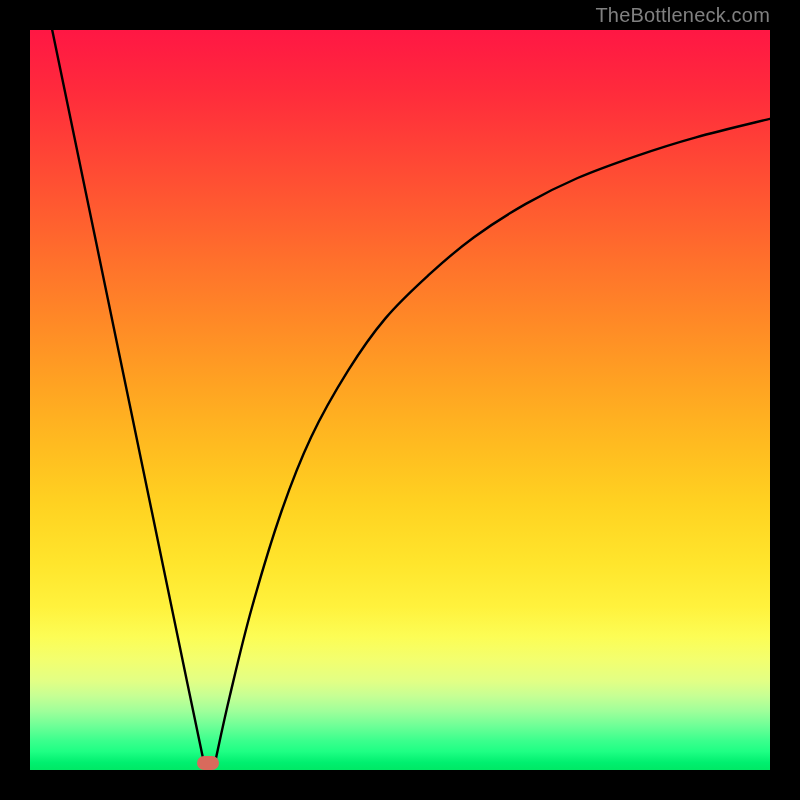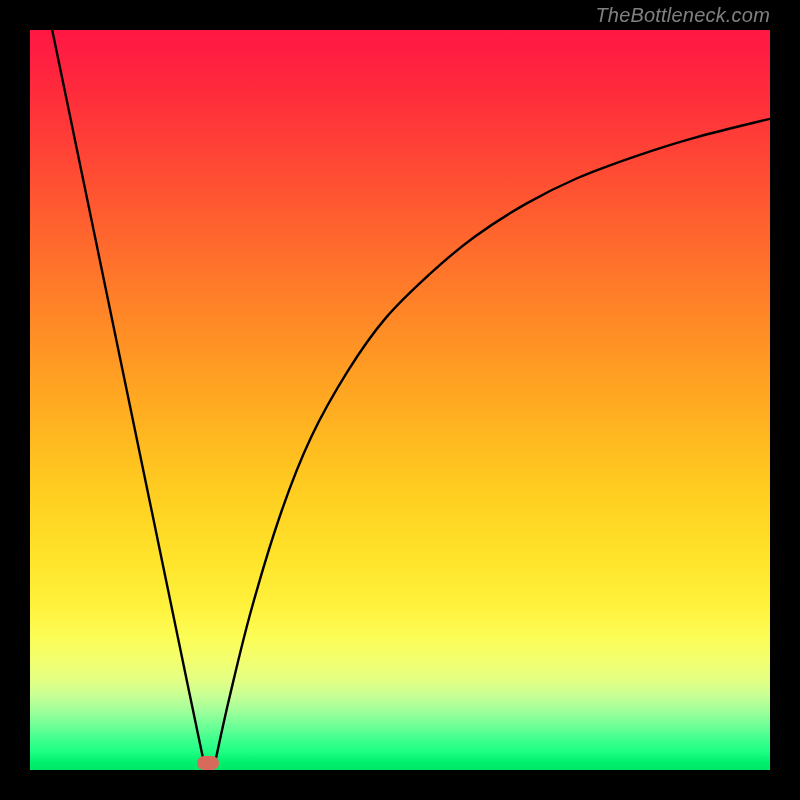--- a/index.html
+++ b/index.html
@@ -9,21 +9,20 @@
     height: 800px;
     overflow: hidden;
     background: #000;
     font-family: Arial, Helvetica, sans-serif;
   }
   .frame {
     position: relative;
     width: 800px;
     height: 596px;
     background: #000;
-    font-style: italic;
   }
   .plot-area {
     position: absolute;
     left: 30px;
     top: 30px;
     width: 740px;
     height: 740px;
     background: linear-gradient(to bottom,
       #ff1744 0%,
       #ff2a3c 8%,

